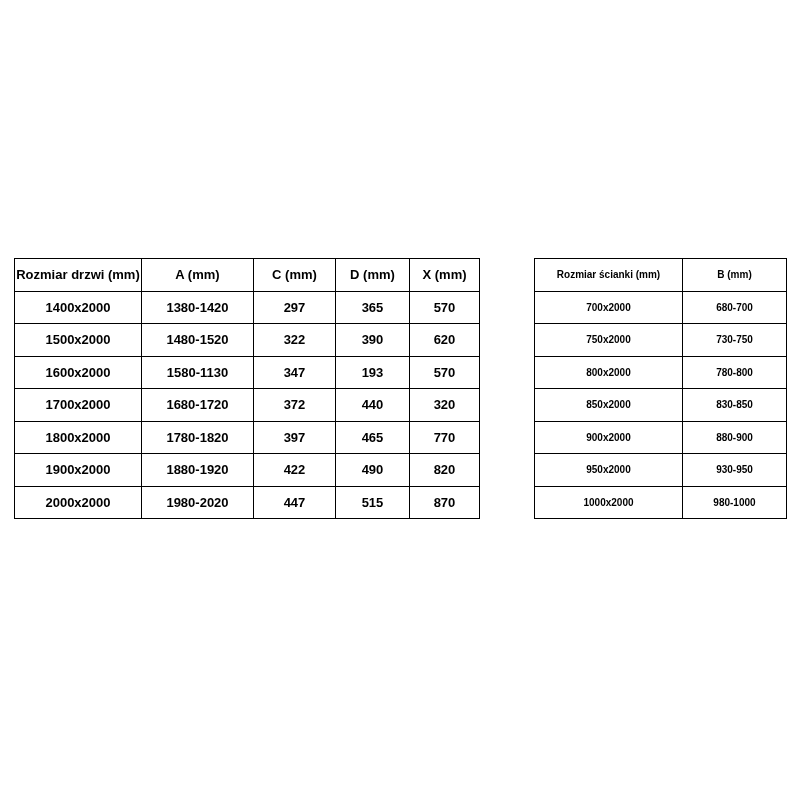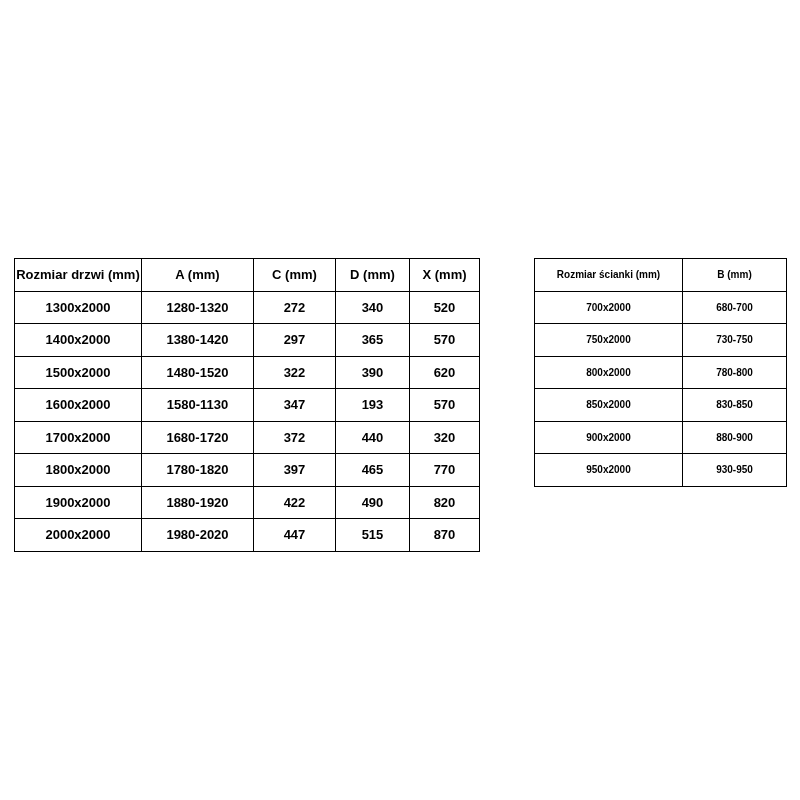--- a/index.html
+++ b/index.html
@@ -96,27 +96,20 @@
         <tr>
           <th>Rozmiar drzwi (mm)</th>
           <th>A (mm)</th>
           <th>C (mm)</th>
           <th>D (mm)</th>
           <th>X (mm)</th>
         </tr>
       </thead>
       <tbody>
         <tr>
-          <td>1300x2000</td>
-          <td>1280-1320</td>
-          <td>272</td>
-          <td>340</td>
-          <td>520</td>
-        </tr>
-        <tr>
           <td>1400x2000</td>
           <td>1380-1420</td>
           <td>297</td>
           <td>365</td>
           <td>570</td>
         </tr>
         <tr>
           <td>1500x2000</td>
           <td>1480-1520</td>
           <td>322</td>
@@ -192,17 +185,21 @@
           <td>830-850</td>
         </tr>
         <tr>
           <td>900x2000</td>
           <td>880-900</td>
         </tr>
         <tr>
           <td>950x2000</td>
           <td>930-950</td>
         </tr>
+        <tr>
+          <td>1000x2000</td>
+          <td>980-1000</td>
+        </tr>
       </tbody>
     </table>
   </div>
 
 </div>
 
 </body></html>

